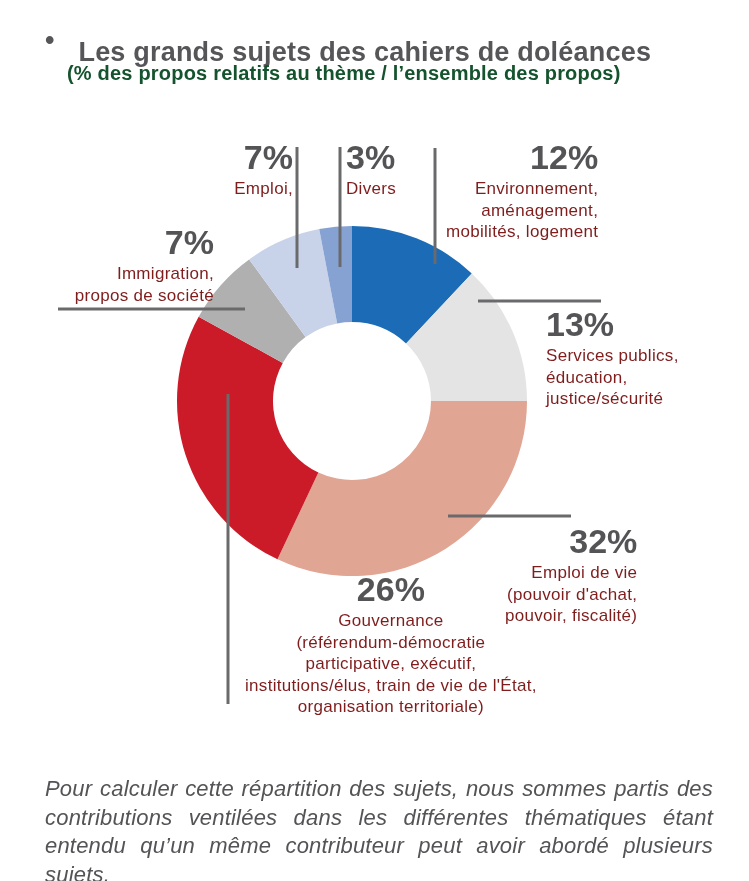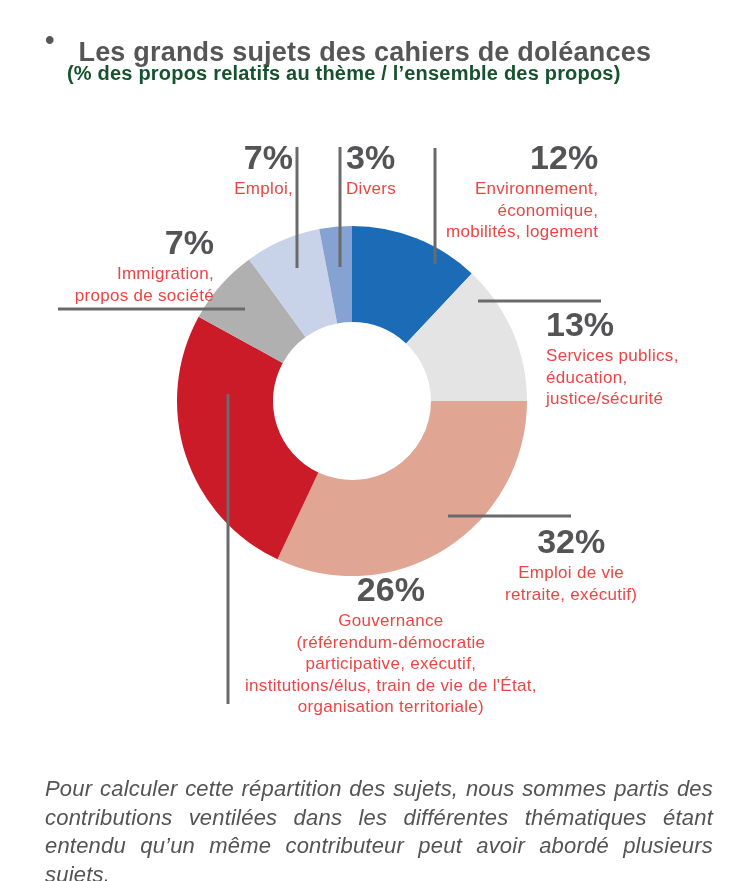--- a/index.html
+++ b/index.html
@@ -14,27 +14,27 @@
   .title-row{position:absolute;left:45px;top:24px;display:flex;align-items:flex-start;}
   .bullet{font-size:27px;color:#565659;font-weight:bold;margin-right:12px;line-height:32px;}
   h1{margin:12px;font-size:27px;line-height:32px;font-weight:bold;color:#565659;letter-spacing:0.2px;}
   .subtitle{position:absolute;left:67px;top:62px;font-size:20px;font-weight:bold;color:#14532d;letter-spacing:0.2px;}
   
   .chart-svg{position:absolute;left:0;top:0;}
   .leader{stroke:#6a6a6c;stroke-width:3;}
   
   .seg-label{position:absolute;}
   .seg-label .pct{font-size:34px;font-weight:bold;color:#545457;line-height:36px;margin-bottom:3px;}
-  .seg-label .desc{font-size:17px;color:#ef4444;line-height:21.5px;letter-spacing:0.3px;white-space:nowrap;}
+  .seg-label .desc{font-size:17px;color:#7f1d1d;line-height:21.5px;letter-spacing:0.3px;white-space:nowrap;}
   .lbl-emploi{right:456px;top:139px;text-align:right;}
   .lbl-divers{left:346px;top:139px;text-align:left;}
   .lbl-environnement{left:446px;top:139px;text-align:right;}
   .lbl-immigration{right:535px;top:224px;text-align:right;}
   .lbl-services{left:546px;top:306px;text-align:left;}
-  .lbl-niveau{left:505px;top:523px;text-align:center;}
+  .lbl-niveau{left:505px;top:523px;text-align:right;}
   .lbl-gouvernance{left:245px;top:571px;text-align:center;}
   
   .footnote{
     position:absolute;left:45px;top:753px;width:668px;
     font-size:22px;font-style:italic;color:#545457;
     line-height:28.5px;text-align:justify;letter-spacing:0.2px;
   }
 </style>
 </head>
 <body>
@@ -79,21 +79,21 @@
     <div class="pct">3%</div>
     <div class="desc">
         <div>Divers</div>
       </div>
   </div>
 
   <div class="seg-label lbl-environnement">
     <div class="pct">12%</div>
     <div class="desc">
         <div>Environnement,</div>
-        <div>économique,</div>
+        <div>aménagement,</div>
         <div>mobilités, logement</div>
       </div>
   </div>
 
   <div class="seg-label lbl-immigration">
     <div class="pct">7%</div>
     <div class="desc">
         <div>Immigration,</div>
         <div>propos de société</div>
       </div>
@@ -105,21 +105,22 @@
         <div>Services publics,</div>
         <div>éducation,</div>
         <div>justice/sécurité</div>
       </div>
   </div>
 
   <div class="seg-label lbl-niveau">
     <div class="pct">32%</div>
     <div class="desc">
         <div>Emploi de vie</div>
-        <div>retraite, exécutif)</div>
+        <div>(pouvoir d'achat,</div>
+        <div>pouvoir, fiscalité)</div>
       </div>
   </div>
 
   <div class="seg-label lbl-gouvernance">
     <div class="pct">26%</div>
     <div class="desc">
         <div>Gouvernance</div>
         <div>(référendum-démocratie</div>
         <div>participative, exécutif,</div>
         <div>institutions/élus, train de vie de l'État,</div>

